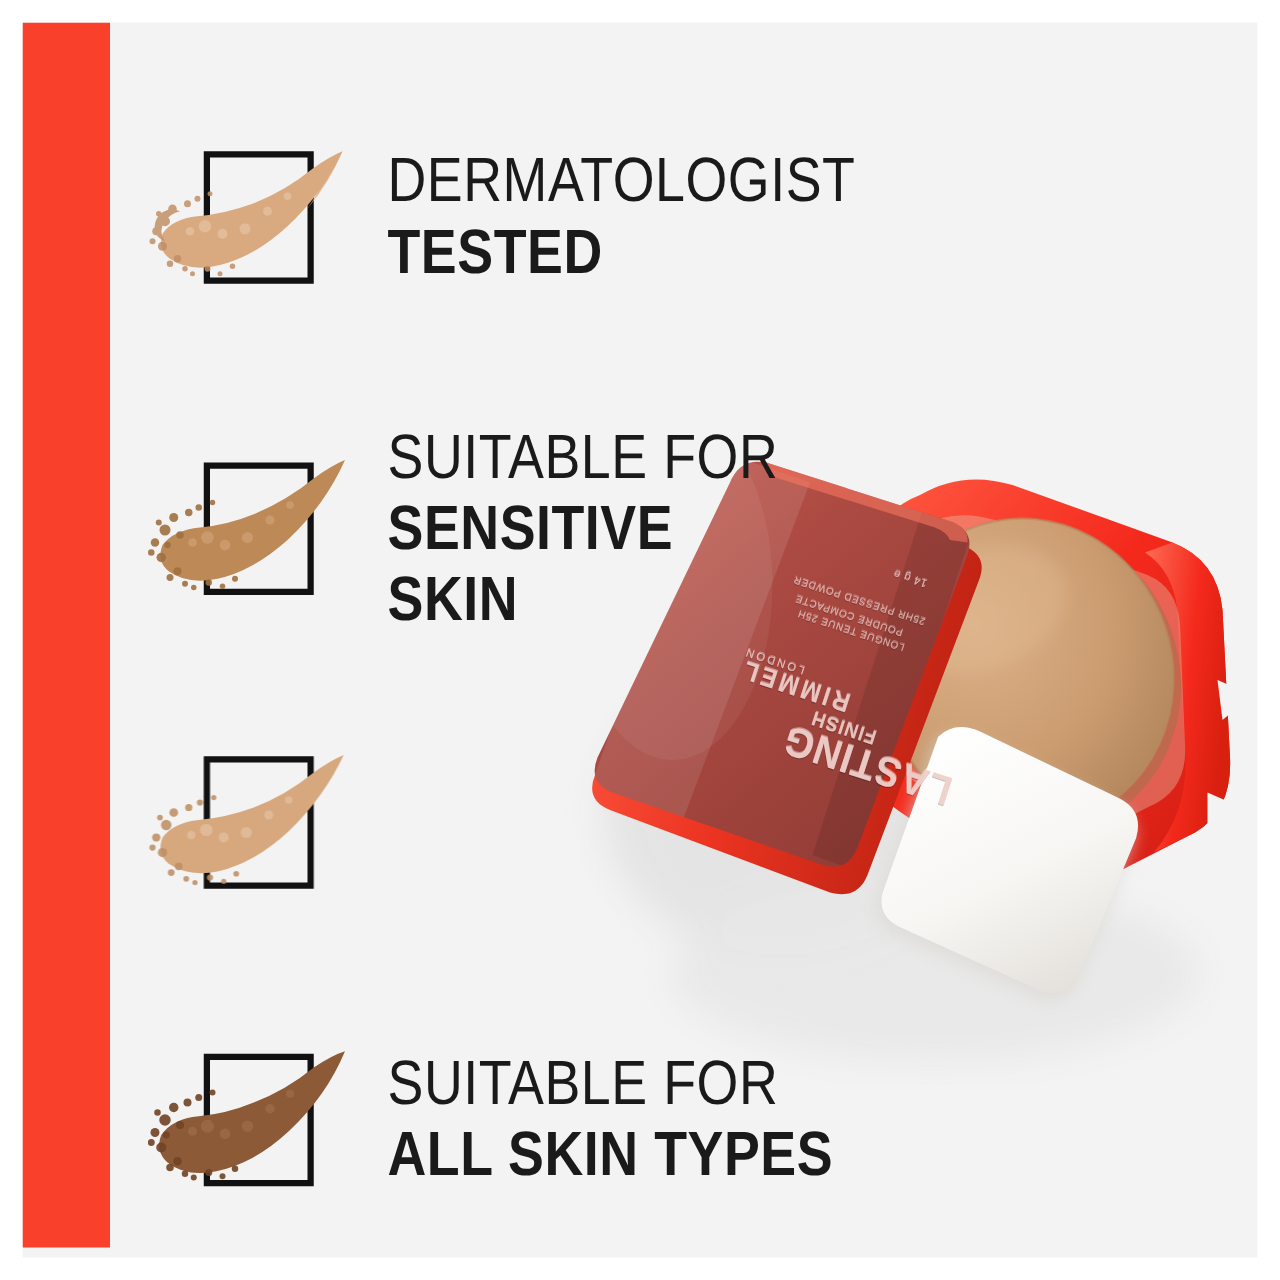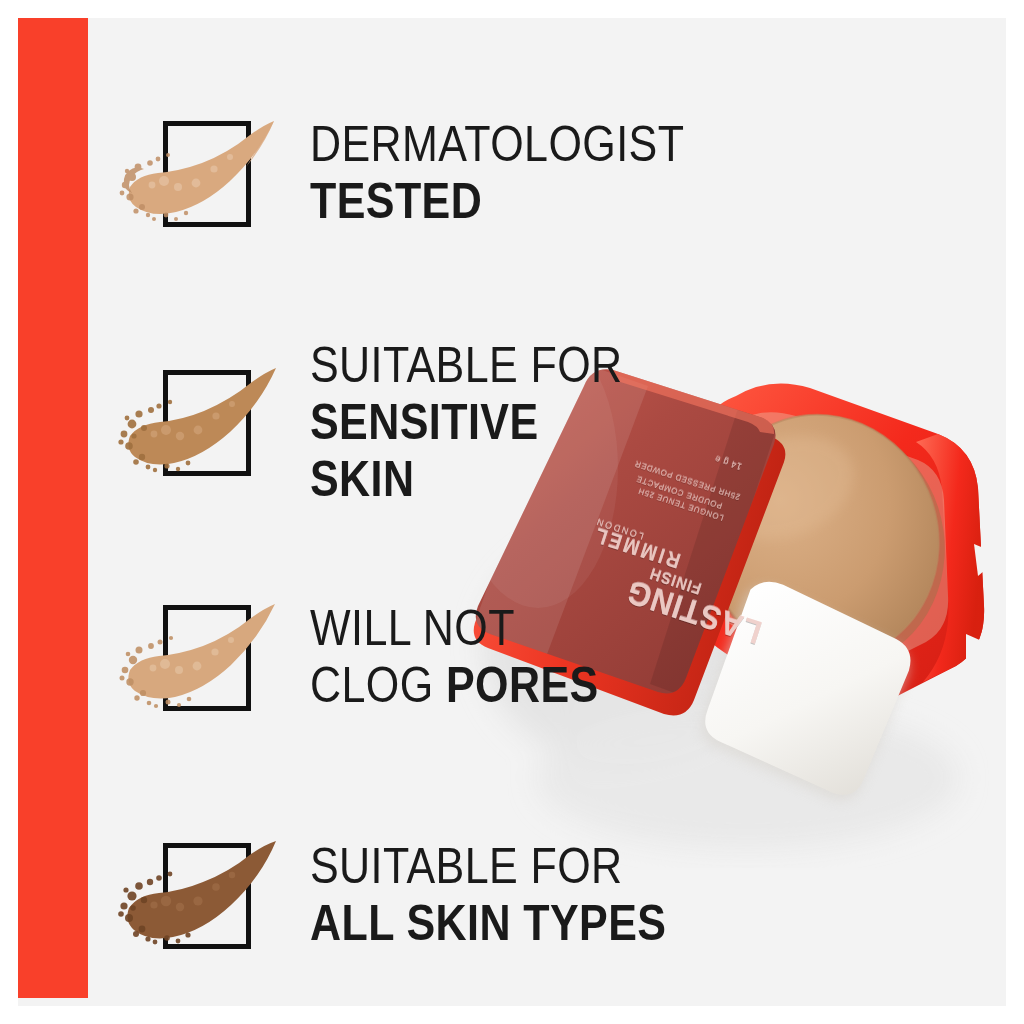--- a/index.html
+++ b/index.html
@@ -392,24 +392,20 @@
               <circle cx="47" cy="65" r="5"></circle>
                 <circle cx="61" cy="71" r="4"></circle>
               <circle cx="79" cy="67" r="4.4"></circle>
                 <circle cx="97" cy="53" r="3.6"></circle>
               <circle cx="113" cy="41" r="3"></circle>
                 <circle cx="35" cy="69" r="3.4"></circle>
             </g>
           </svg>
         </div>
       </div>
-      <div class="labels">
-        <span class="line thin">WILL NOT</span>
-        <span class="line"><span class="thin">CLOG </span><span class="bold">PORES</span></span>
-      </div>
     </div>
 
     <div class="feature f4">
       <div class="swatch-wrap">
         <div class="swatch-box"></div>
         <div class="swoosh">
           <svg viewBox="0 0 168 120" xmlns="http://www.w3.org/2000/svg">
             <g fill="#8c5a36">
               <path d="M158 4 Q143 40 113 68 Q85 94 55 100 Q31 105 16 93 Q6 84 11 71 Q20 58 41 56 Q63 54 85 45 Q111 35 133 17 Q148 7 158 4 Z"></path>
             </g>

